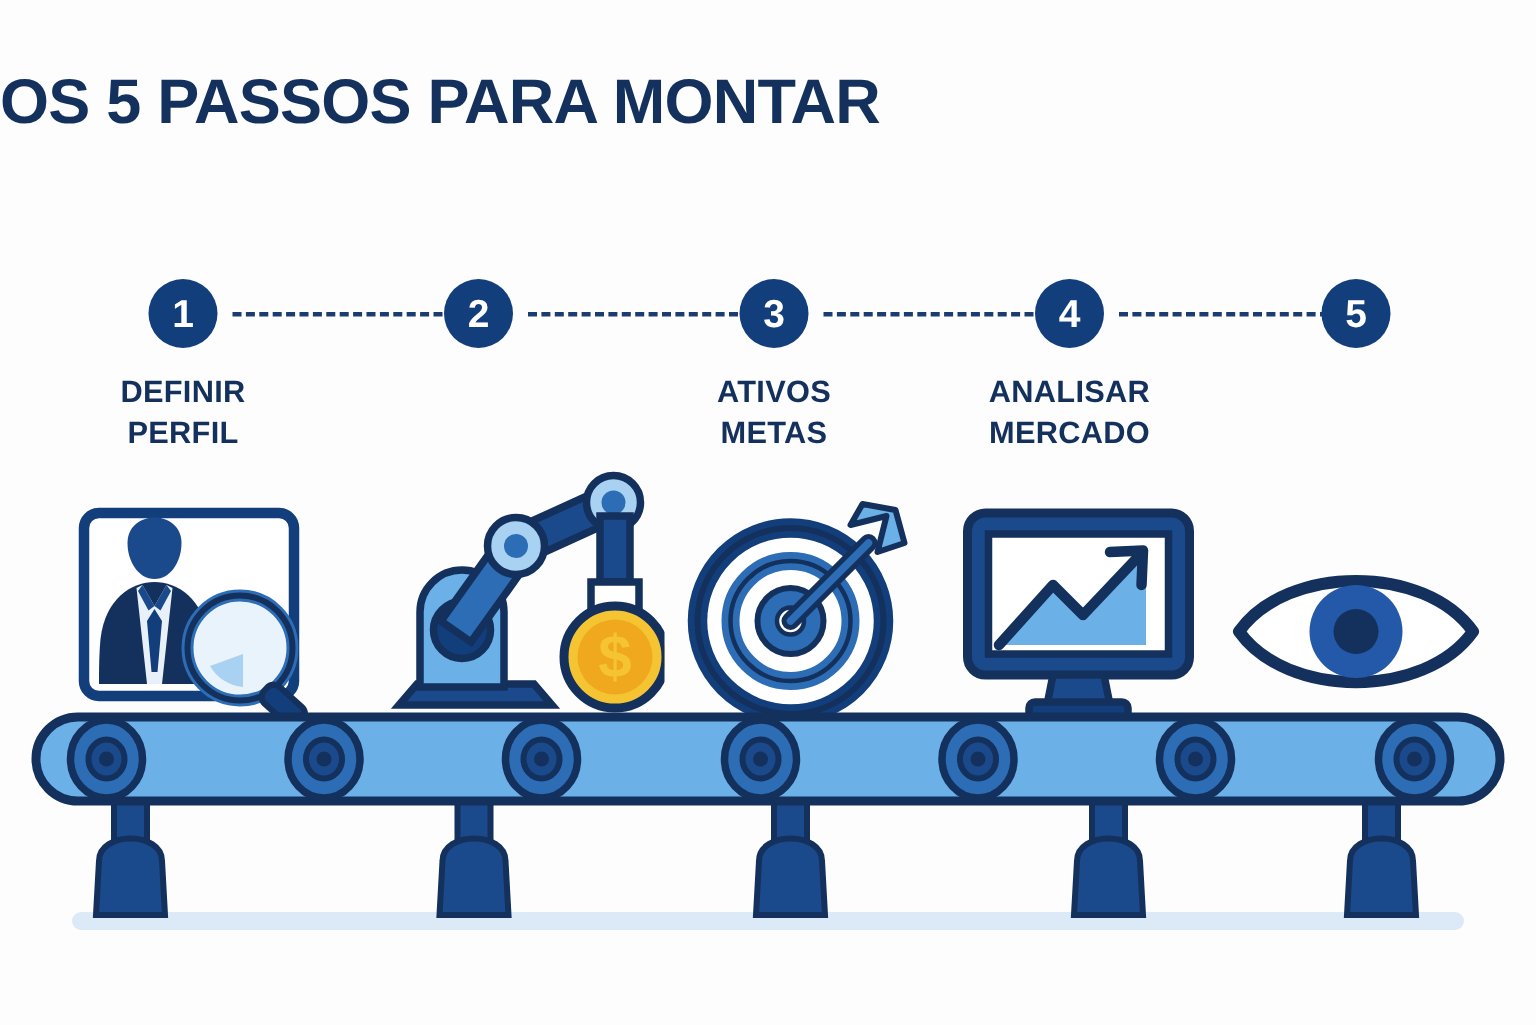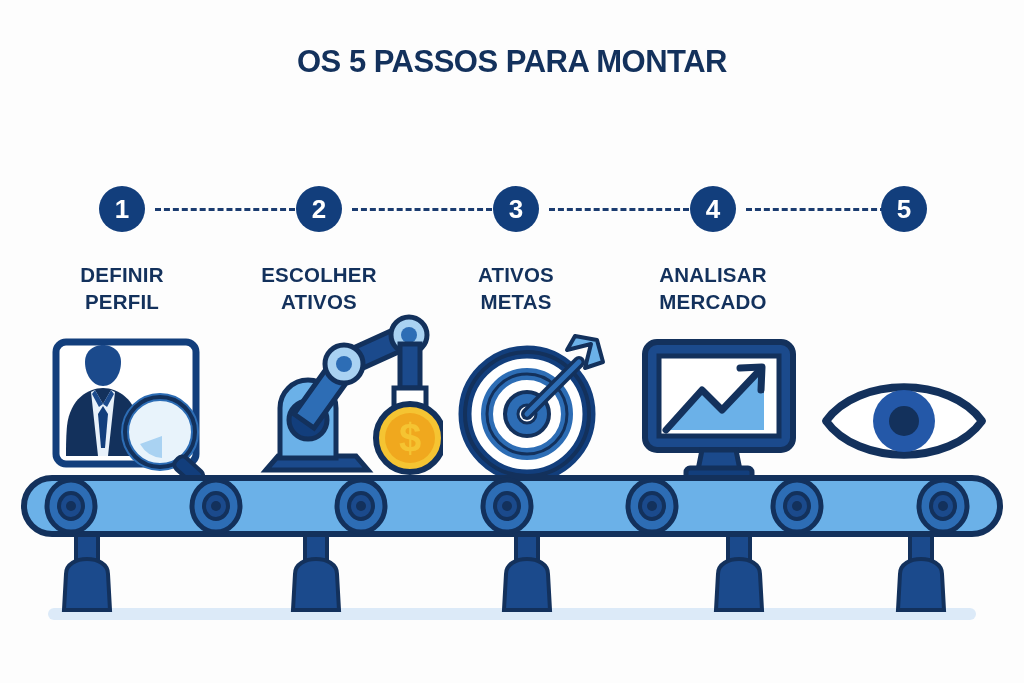--- a/index.html
+++ b/index.html
@@ -9,42 +9,42 @@
     font-family:"Liberation Sans", sans-serif;
     position:relative;
     overflow:hidden;
   }
   #stage { position:absolute; inset:0; }
 
   
   .title {
     position:absolute;
     left:0; right:0; top:44px;
-    text-align:center;
+    text-align:left;
     color:#13315C;
     font-weight:bold;
-    font-size:31px;
+    font-size:42px;
     line-height:1.16;
     letter-spacing:-0.5px;
   }
   .title .ln { display:block; }
 
   
   .steps { position:absolute; left:0; top:186px; width:1024px; height:130px; }
   .step { position:absolute; top:0; width:200px; text-align:center; }
   .circle {
     width:46px; height:46px; border-radius:50%;
     background:#123E7C;
     color:#FFFFFF;
     font-size:26px; font-weight:bold;
     line-height:46px; text-align:center;
     margin:0 auto;
   }
   .step-label {
-    margin-top:29px;
+    margin-top:16px;
     color:#13315C;
     font-weight:bold;
     font-size:20.5px;
     line-height:1.32;
     letter-spacing:0.2px;
     white-space:pre-line;
   }
   .dashline {
     position:absolute;
     top:22px; height:0;
@@ -73,22 +73,20 @@
     <div class="dashline" style="left:549px; width:140px;"></div>
     <div class="dashline" style="left:746px; width:140px;"></div>
 
     <div class="step" style="left:22px;">
       <div class="circle">1</div>
       <div class="step-label">DEFINIR
 PERFIL</div>
     </div>
     <div class="step" style="left:219px;">
       <div class="circle">2</div>
-      <div class="step-label">ESCOLHER
-ATIVOS</div>
     </div>
     <div class="step" style="left:416px;">
       <div class="circle">3</div>
       <div class="step-label">ATIVOS
 METAS</div>
     </div>
     <div class="step" style="left:613px;">
       <div class="circle">4</div>
       <div class="step-label">ANALISAR
 MERCADO</div>

